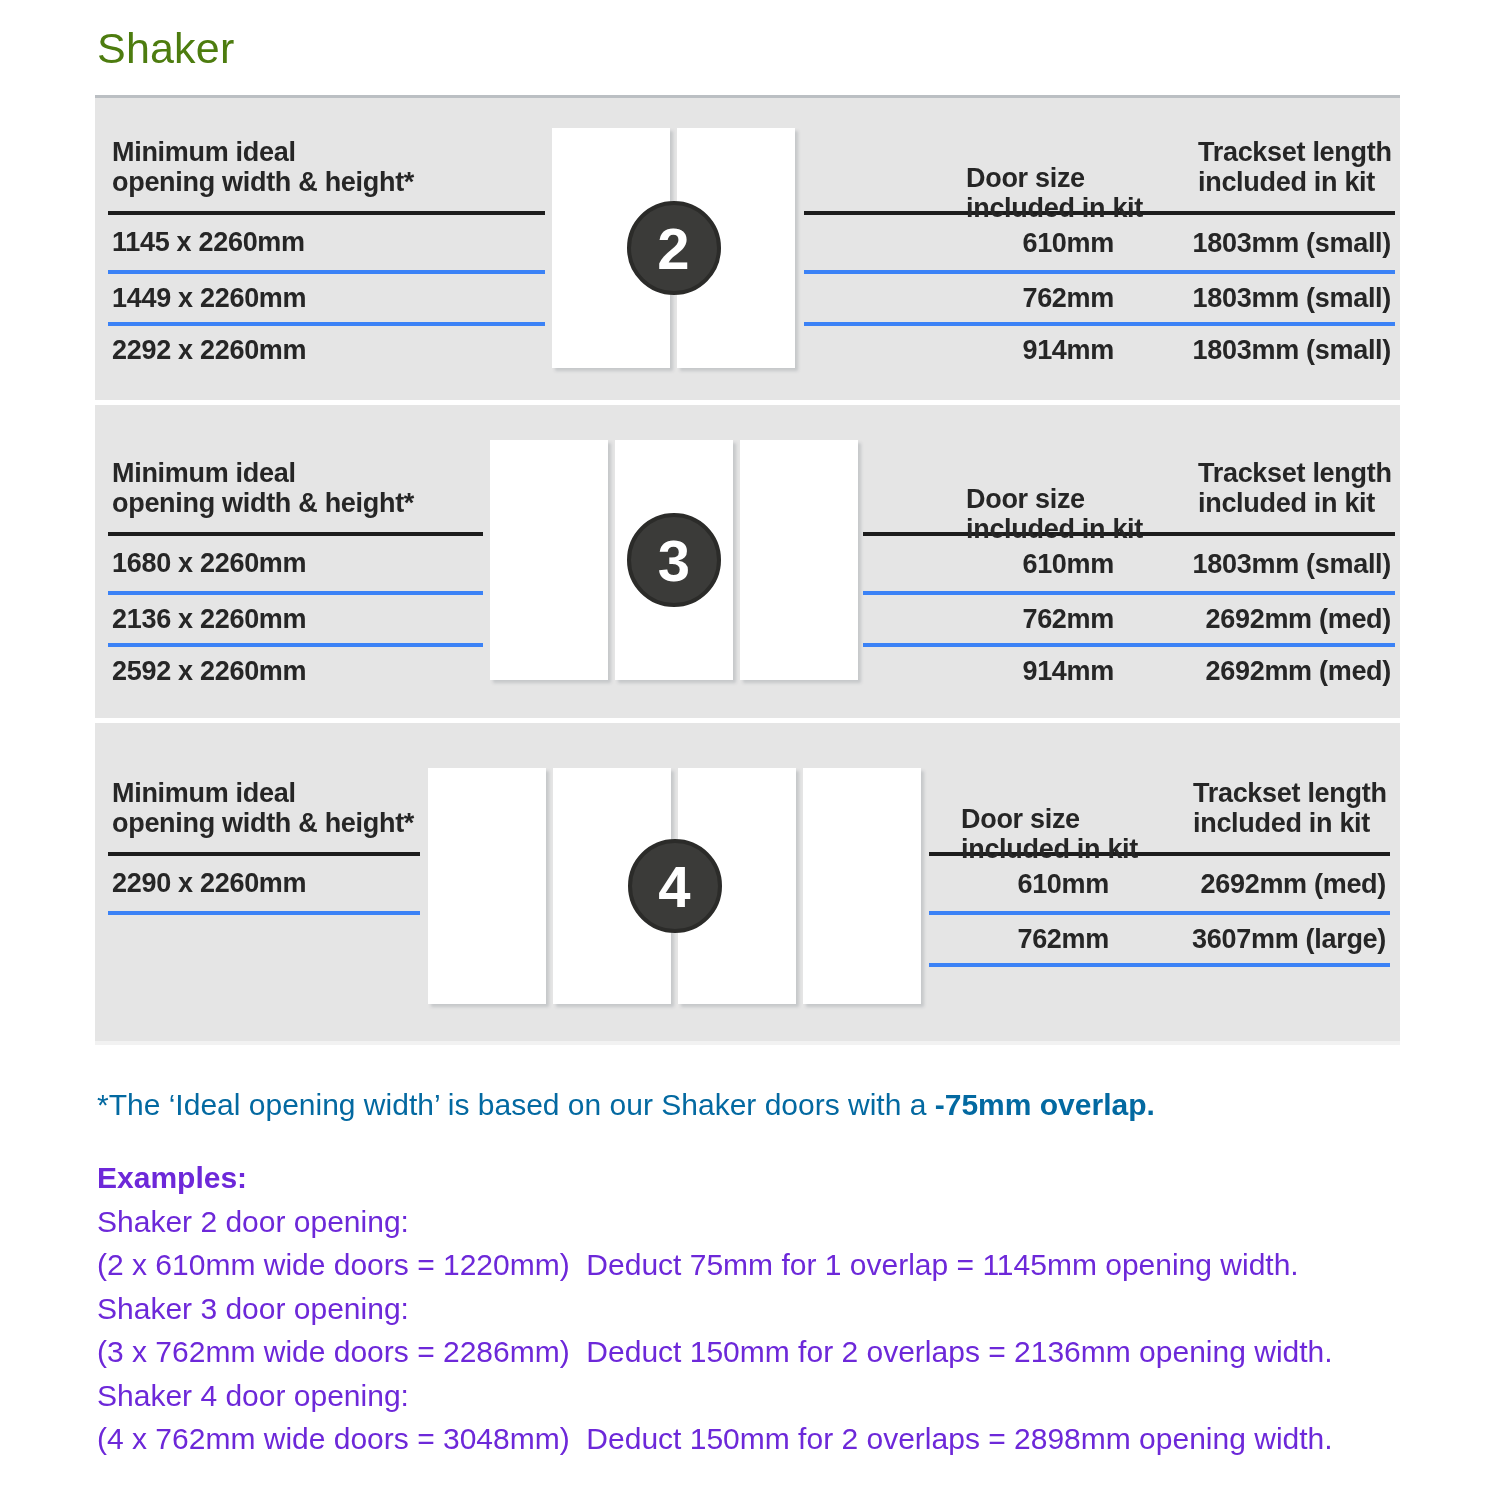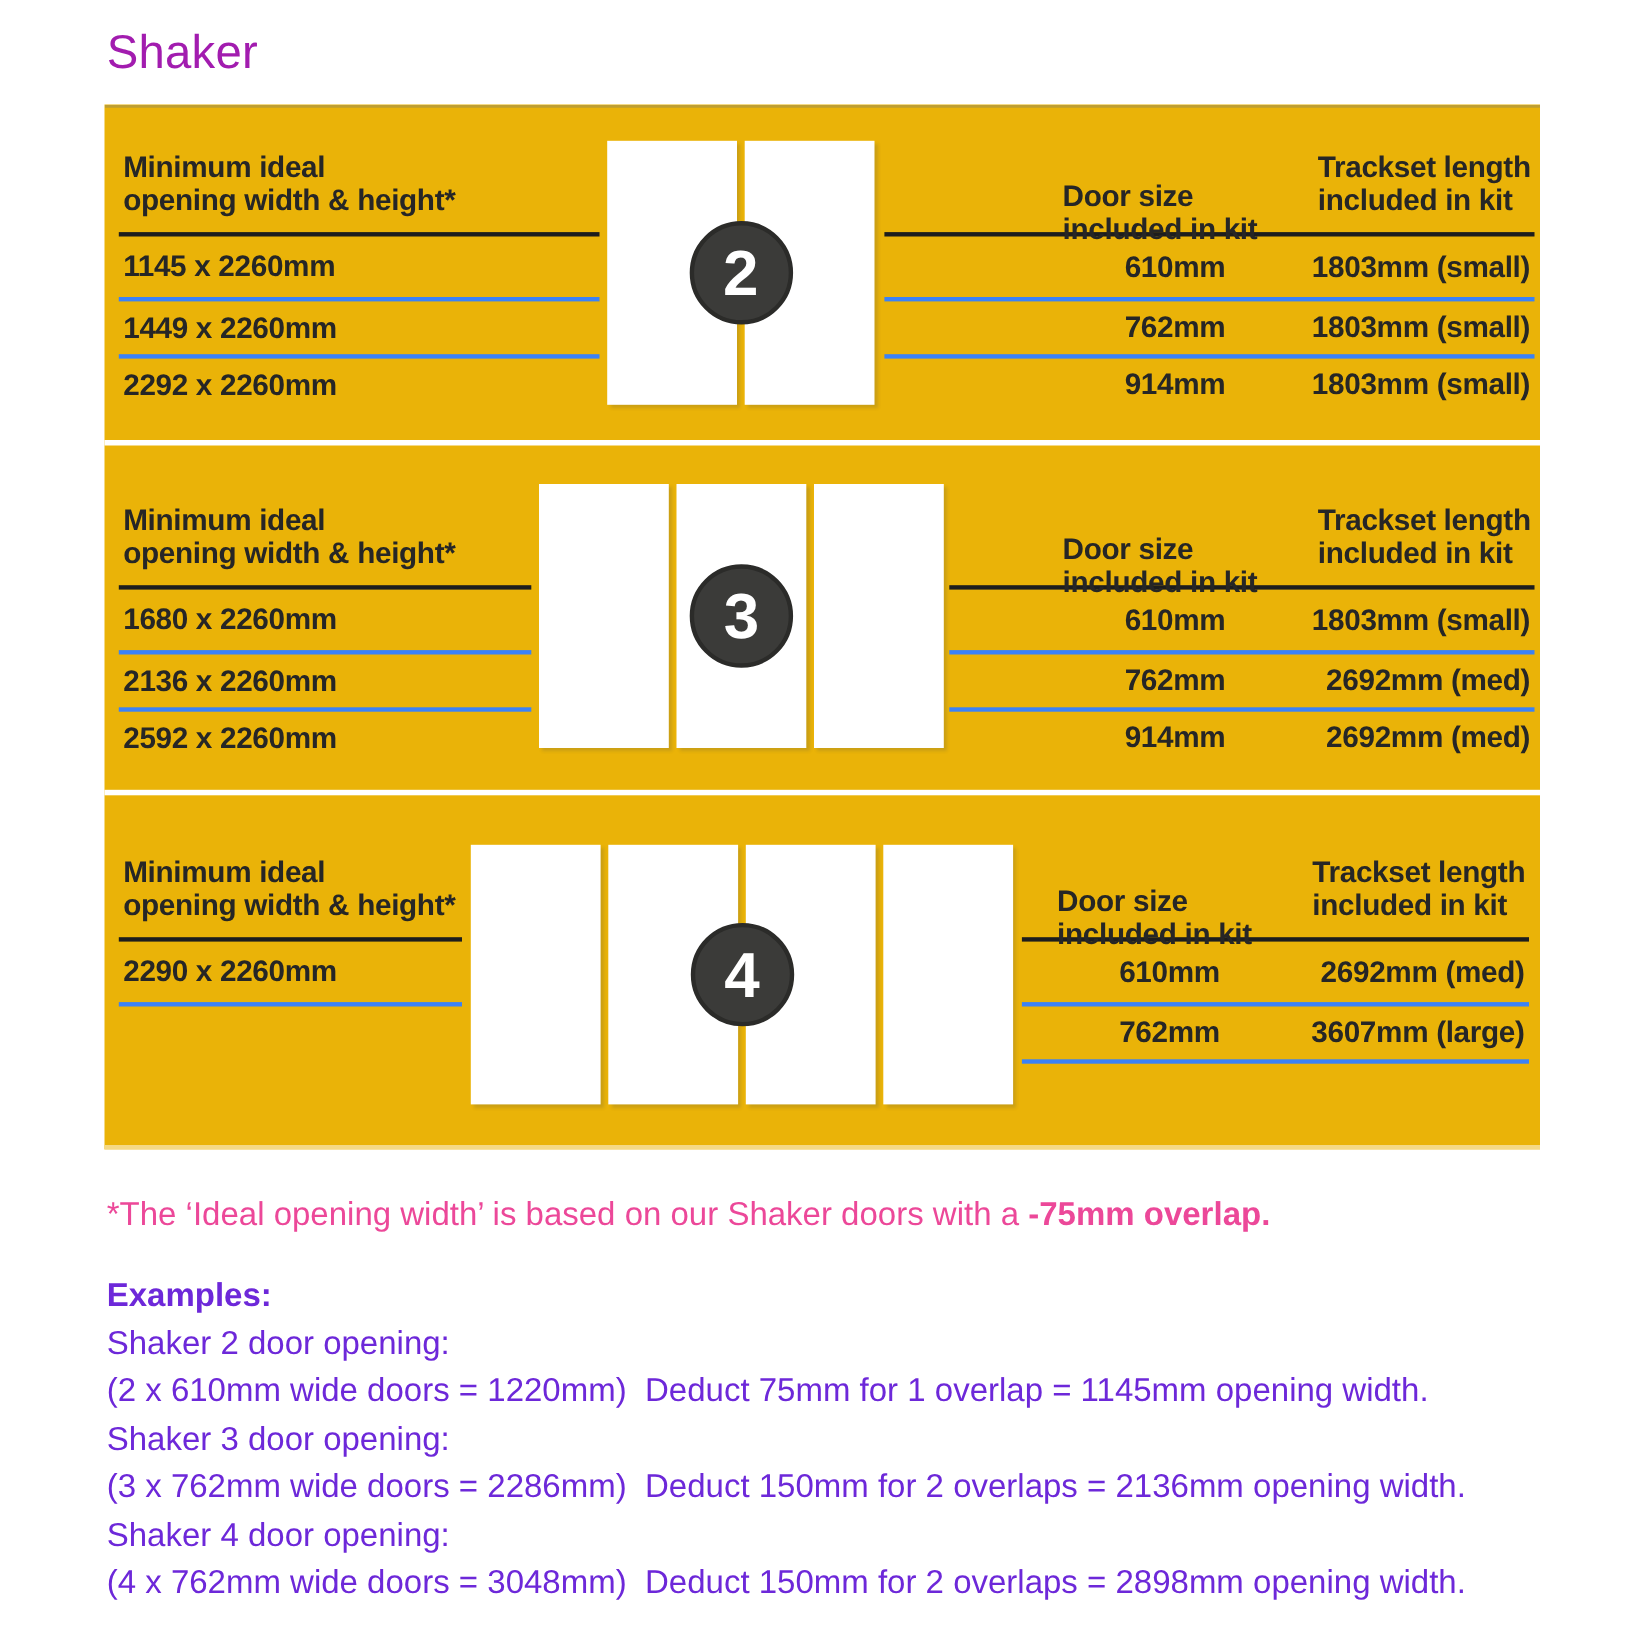--- a/index.html
+++ b/index.html
@@ -1,20 +1,20 @@
 <!DOCTYPE html>
 <html><head>
 <meta charset="utf-8">
 <style>
   html,body{margin:0;padding:0;background:#fff;}
   body{width:1500px;height:1500px;position:relative;font-family:"Liberation Sans",sans-serif;color:#262626;overflow:hidden;}
 
-  .page-title{position:absolute;left:97px;top:24px;font-size:43px;font-weight:400;color:#a21caf;letter-spacing:.2px;}
-
-  .panel{position:absolute;left:95px;top:95px;width:1305px;height:950px;background:#eab308;
+  .page-title{position:absolute;left:97px;top:24px;font-size:43px;font-weight:400;color:#4d7c0f;letter-spacing:.2px;}
+
+  .panel{position:absolute;left:95px;top:95px;width:1305px;height:950px;background:#e5e5e5;
          box-shadow:inset 0 3px 0 rgba(110,120,132,.35), inset 0 -4px 0 rgba(255,255,255,.5);}
 
   .section{position:absolute;left:0;width:100%;}
   .s1{top:0;height:305px;}
   .s2{top:310px;height:313px;}
   .s3{top:628px;height:322px;}
   .divider{position:absolute;left:0;width:100%;height:5px;background:#ffffff;}
   .div1{top:305px;} .div2{top:623px;}
 
   
@@ -46,21 +46,21 @@
   .rhdr{position:relative;height:60px;}
   .door-hdr,.track-hdr{position:absolute;top:0;font-size:27px;font-weight:bold;line-height:30px;letter-spacing:-0.3px;white-space:nowrap;}
   .door-hdr{right:249px;width:180px;margin-top:26px;}
   .track-hdr{right:0;width:197px;}
   .rrow{position:relative;}
   .door-val,.track-val{position:absolute;top:50%;transform:translateY(-50%);font-size:27px;font-weight:bold;letter-spacing:-0.3px;white-space:nowrap;}
   .door-val{right:281px;}
   .track-val{right:4px;}
 
   
-  .footnote{position:absolute;left:97px;top:1088px;font-size:30px;color:#ec4899;white-space:pre-wrap;}
+  .footnote{position:absolute;left:97px;top:1088px;font-size:30px;color:#0369a1;white-space:pre-wrap;}
   .footnote b{font-weight:bold;}
   .examples{position:absolute;left:97px;top:1156px;font-size:30px;line-height:43.5px;color:#6d28d9;}
   .examples .ex-heading{font-weight:bold;}
   .ex-line{white-space:pre-wrap;}
 </style>
 </head>
 <body>
 
 <div class="page-title">Shaker</div>
 

